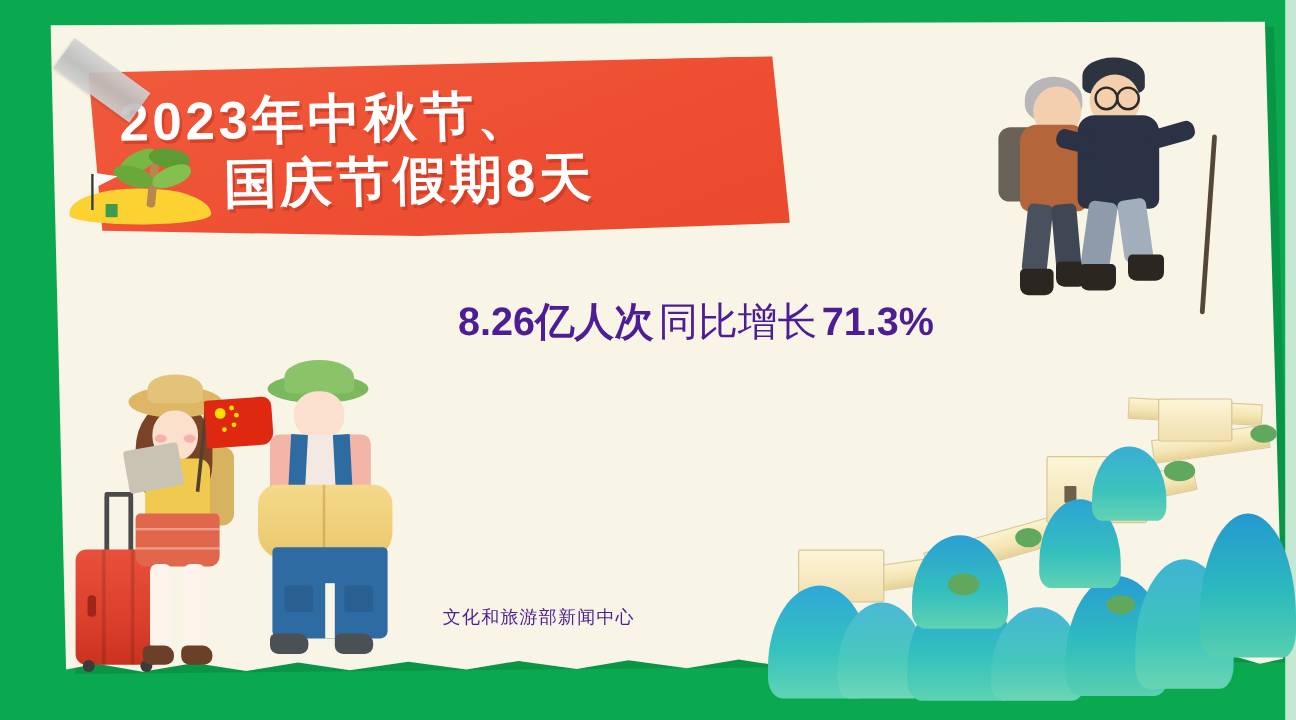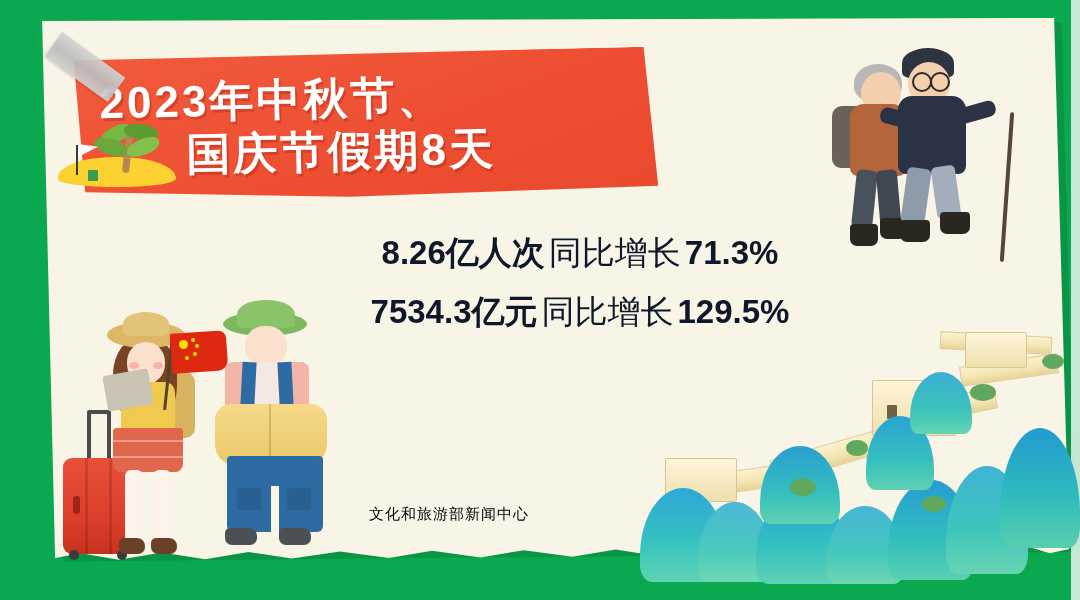--- a/index.html
+++ b/index.html
@@ -140,37 +140,37 @@
     font-size: 29px;
     font-weight: bold;
     letter-spacing: 3px;
     color: #e9f6e4;
     -webkit-text-stroke: 1.6px #b4dcae;
     text-shadow: 1px 2px 0 #d6ecd2;
     line-height: 1.25;
   }
   .stat-value {
     font-size: 33px;
-    color: #0f172a;
+    color: #4c1d95;
     line-height: 1.3;
-    margin-top: 4px;
+    margin-top: 19px;
     margin-bottom: 16px;
     white-space: nowrap;
   }
   .stat-value .num { font-weight: bold; }
   .stat-value .cmp { font-weight: normal; margin: 0 4px; }
   .stat-value .pct { font-weight: bold; }
 
   .footer-note {
     position: absolute;
     left: 0; top: 505px;
     width: 898px;
     text-align: center;
     font-size: 15px;
-    color: #000000;
+    color: #4c1d95;
     letter-spacing: 1px;
   }
 
   
   .hikers { position: absolute; left: 820px; top: 42px; width: 220px; height: 230px; }
   .fig { position: absolute; }
   .h-head { border-radius: 50%; background: #f3cfae; position: absolute; }
   .h-body { position: absolute; border-radius: 14px 14px 8px 8px; }
   .h-leg  { position: absolute; border-radius: 5px; }
   .h-boot { position: absolute; background: #2c2620; border-radius: 4px 4px 7px 7px; }
@@ -259,23 +259,20 @@
       <div class="h-leg" style="left:84px;top:126px;width:24px;height:56px;background:#8e9bab;transform:rotate(8deg);"></div>
       <div class="h-leg" style="left:114px;top:124px;width:24px;height:52px;background:#a2aebc;transform:rotate(-8deg);"></div>
       <div class="h-boot" style="left:80px;top:178px;width:30px;height:22px;"></div>
       <div class="h-boot" style="left:120px;top:170px;width:30px;height:22px;"></div>
     </div>
   </div>
 
   <div class="stats">
     <div class="stat-value">
       <span class="num">8.26亿人次</span><span class="cmp">同比增长</span><span class="pct">71.3%</span>
-    </div>
-    <div class="stat-value">
-      <span class="num">7534.3亿元</span><span class="cmp">同比增长</span><span class="pct">129.5%</span>
     </div>
   </div>
 
   <div class="wall-scene">
 
     <div class="wall-seg" style="left:48px;top:150px;width:100px;height:20px;transform:rotate(-8deg);"></div>
     <div class="wall-seg" style="left:130px;top:122px;width:130px;height:22px;transform:rotate(-16deg);"></div>
     <div class="wall-seg" style="left:245px;top:78px;width:110px;height:20px;transform:rotate(-12deg);"></div>
     <div class="wall-seg" style="left:320px;top:40px;width:96px;height:18px;transform:rotate(-8deg);"></div>
     <div class="wall-seg" style="left:300px;top:14px;width:110px;height:16px;transform:rotate(3deg);"></div>

